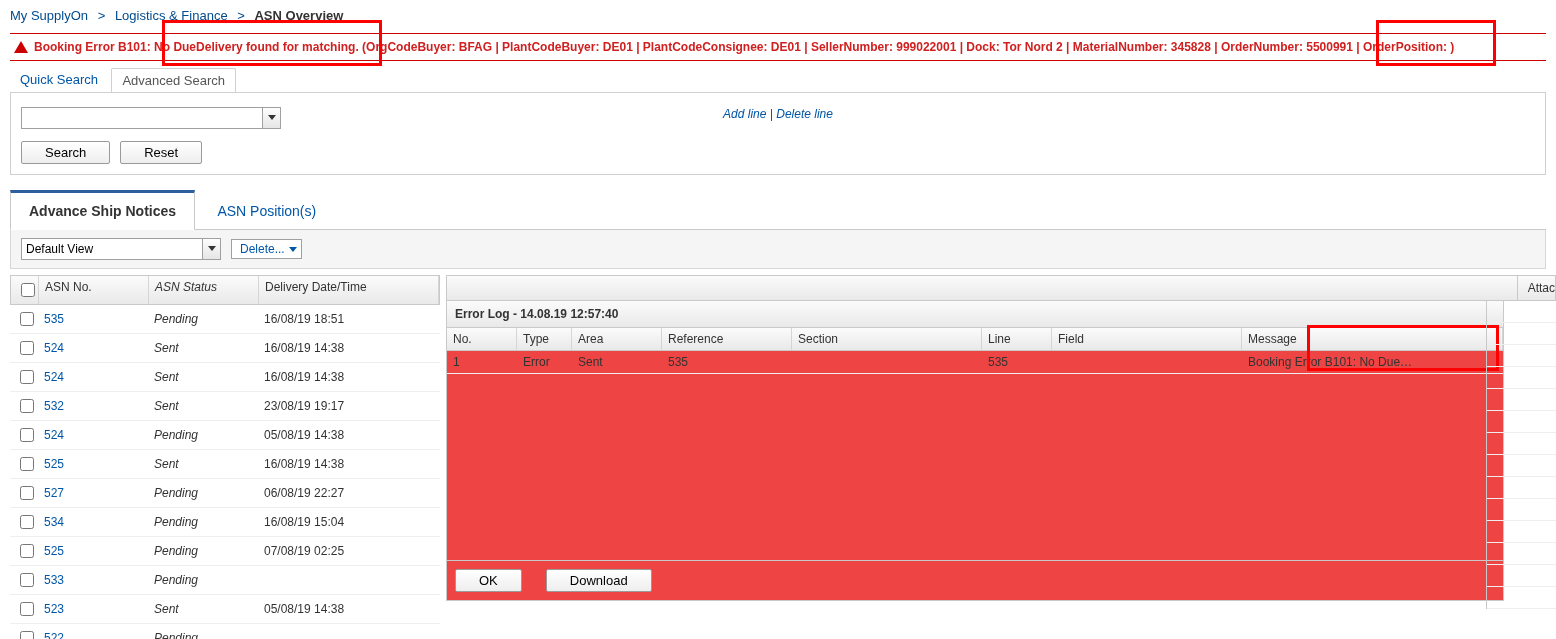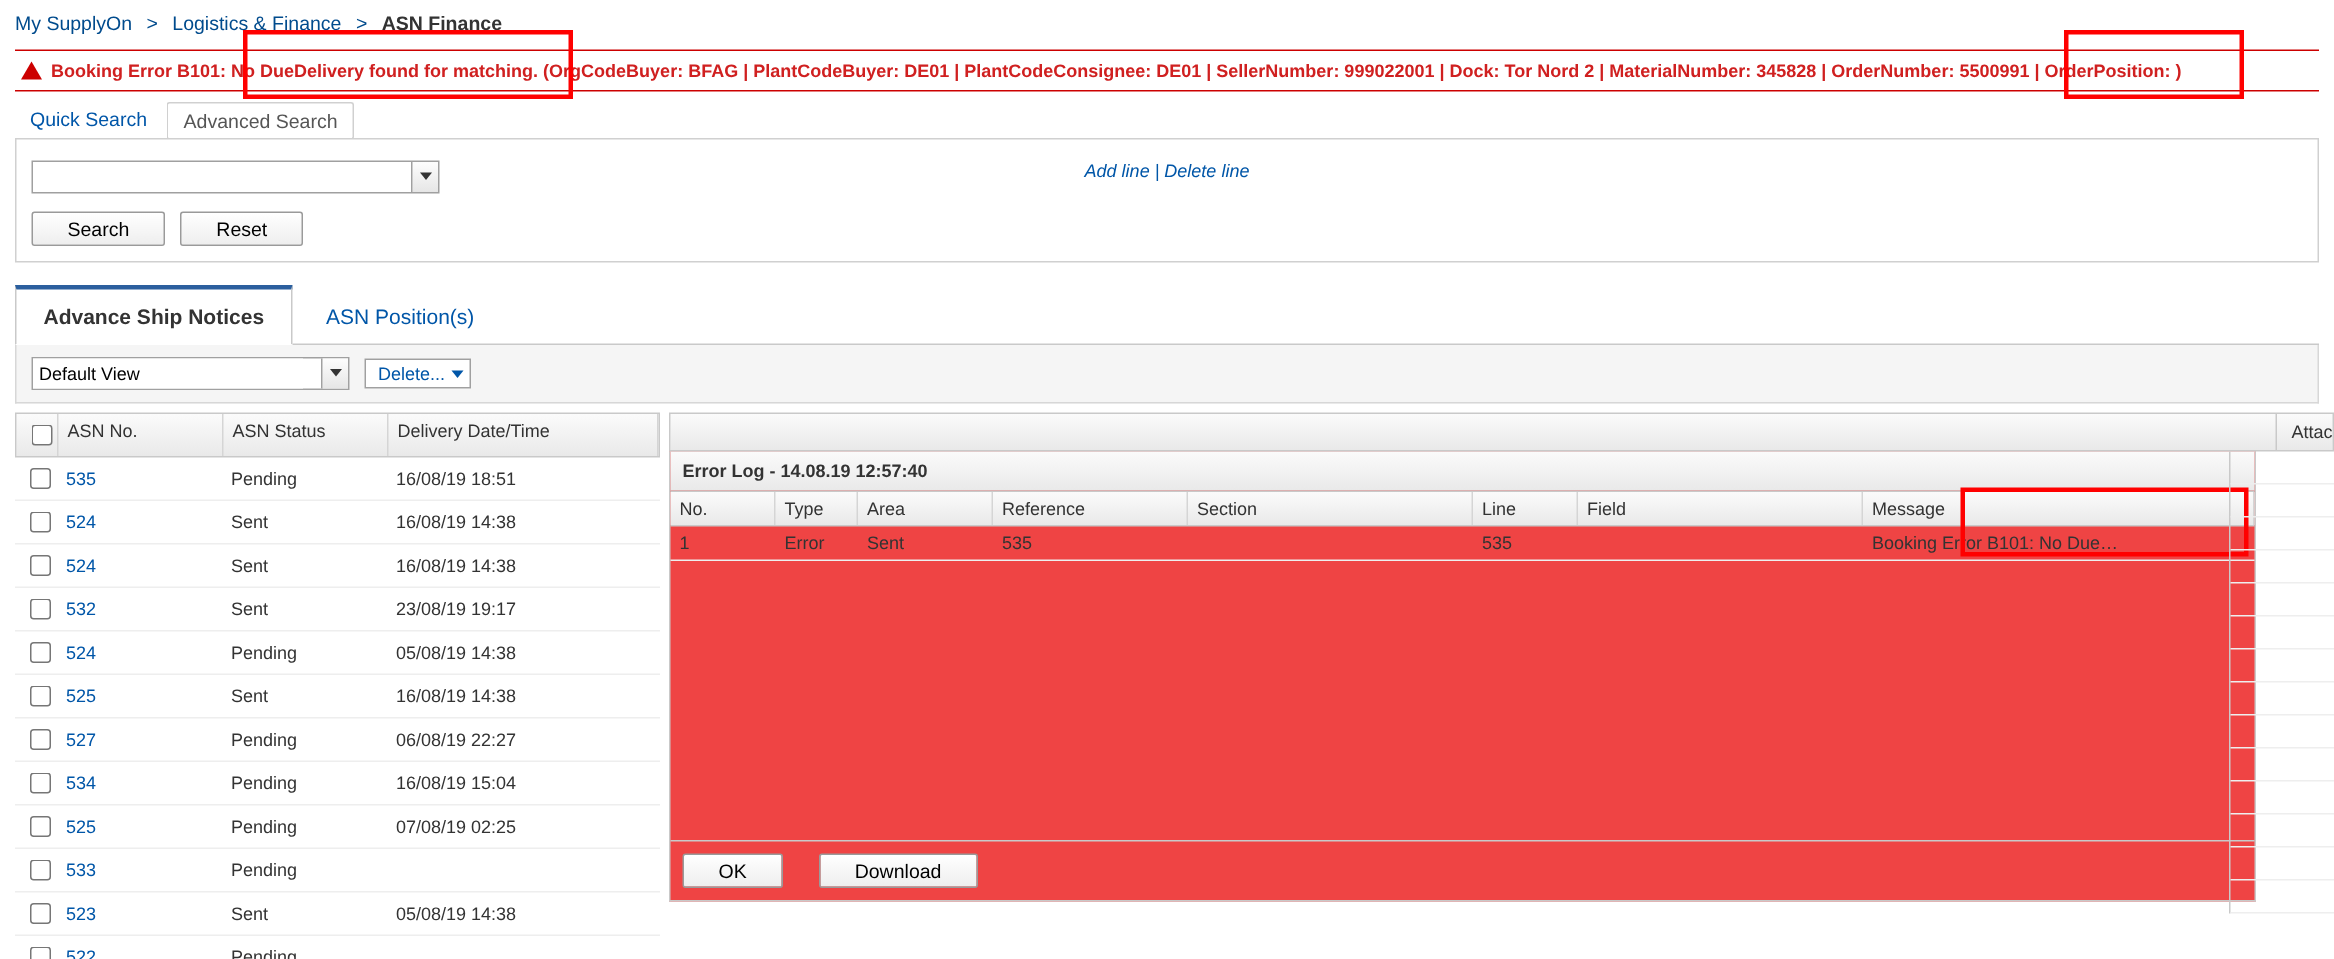--- a/index.html
+++ b/index.html
@@ -68,21 +68,20 @@
     border:1px solid #d0d0d0;
     padding: 14px 10px 10px 10px;
     position:relative;
   }
   .search-panel .row1 { display:flex; align-items:center; }
   .combo {
     display:inline-flex; align-items:center;
     border:1px solid #a0a0a0;
     background:#fff;
     height:22px;
-    gap:12px;
   }
   .combo input { border:none; outline:none; padding:0 4px; height:20px; font-size:12px; }
   .combo .arrow {
     width:18px; height:20px; border-left:1px solid #a0a0a0;
     background:linear-gradient(#fdfdfd,#e6e6e6);
     position:relative;
   }
   .combo .arrow::after{
     content:""; position:absolute; left:5px; top:7px;
     border-left:4px solid transparent;
@@ -161,21 +160,21 @@
   
   .grid-hdr {
     display:flex; background:linear-gradient(#fbfbfb,#e9e9e9);
     border:1px solid #c9c9c9; font-size:12px;
   }
   .grid-hdr div { padding:4px 6px; border-right:1px solid #d5d5d5; }
   .grid-row { display:flex; border-bottom:1px solid #eee; align-items:center; }
   .grid-row div { padding:4px 6px; }
   .col-chk { width:28px; text-align:center; }
   .col-a { width:110px; }
-  .col-b { width:110px; }
+  .col-b { width:110px;font-style:italic; }
   .col-c { flex:1; }
   .asn-link { color:#0056a8; cursor:pointer; }
   input[type=checkbox]{ width:14px; height:14px; }
 
   
   .right-strip {
     background:linear-gradient(#fbfbfb,#e9e9e9);
     border:1px solid #c9c9c9;
     height:26px; display:flex; align-items:center;
     padding-left:8px; font-size:12px; color:#333;
@@ -213,21 +212,21 @@
   .right-rows .rr { height:22px; border-bottom:1px solid #eee; }
 </style>
 </head>
 <body>
 
 <div class="breadcrumb">
   <span class="link">My SupplyOn</span>
   <span class="sep">&gt;</span>
   <span class="link">Logistics &amp; Finance</span>
   <span class="sep">&gt;</span>
-  <span class="current">ASN Finance</span>
+  <span class="current">ASN Overview</span>
 </div>
 
 <div class="error-banner">
   <span class="warn-icon"></span>
   <span class="msg-parts">
     <span>Booking Error B101:</span>
     <span>No DueDelivery found for matching.</span>
     <span>(OrgCodeBuyer: BFAG | PlantCodeBuyer: DE01 | PlantCodeConsignee: DE01 | SellerNumber: 999022001 | Dock: Tor Nord 2 | MaterialNumber: 345828 | OrderNumber: 5500991</span>
     <span>| OrderPosition: )</span>
   </span>

